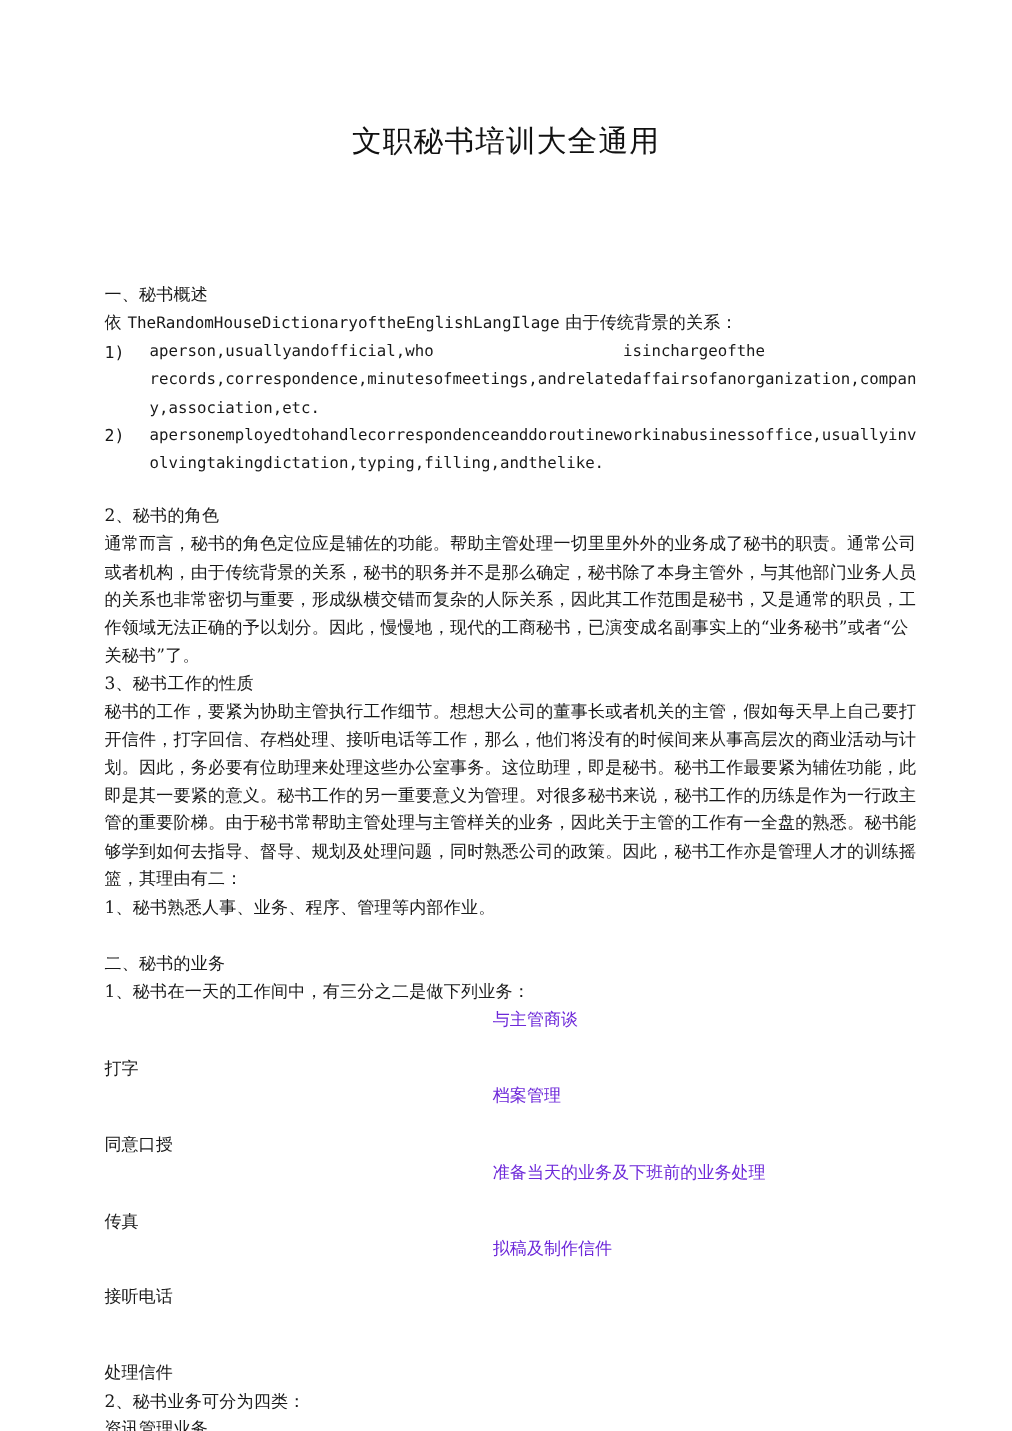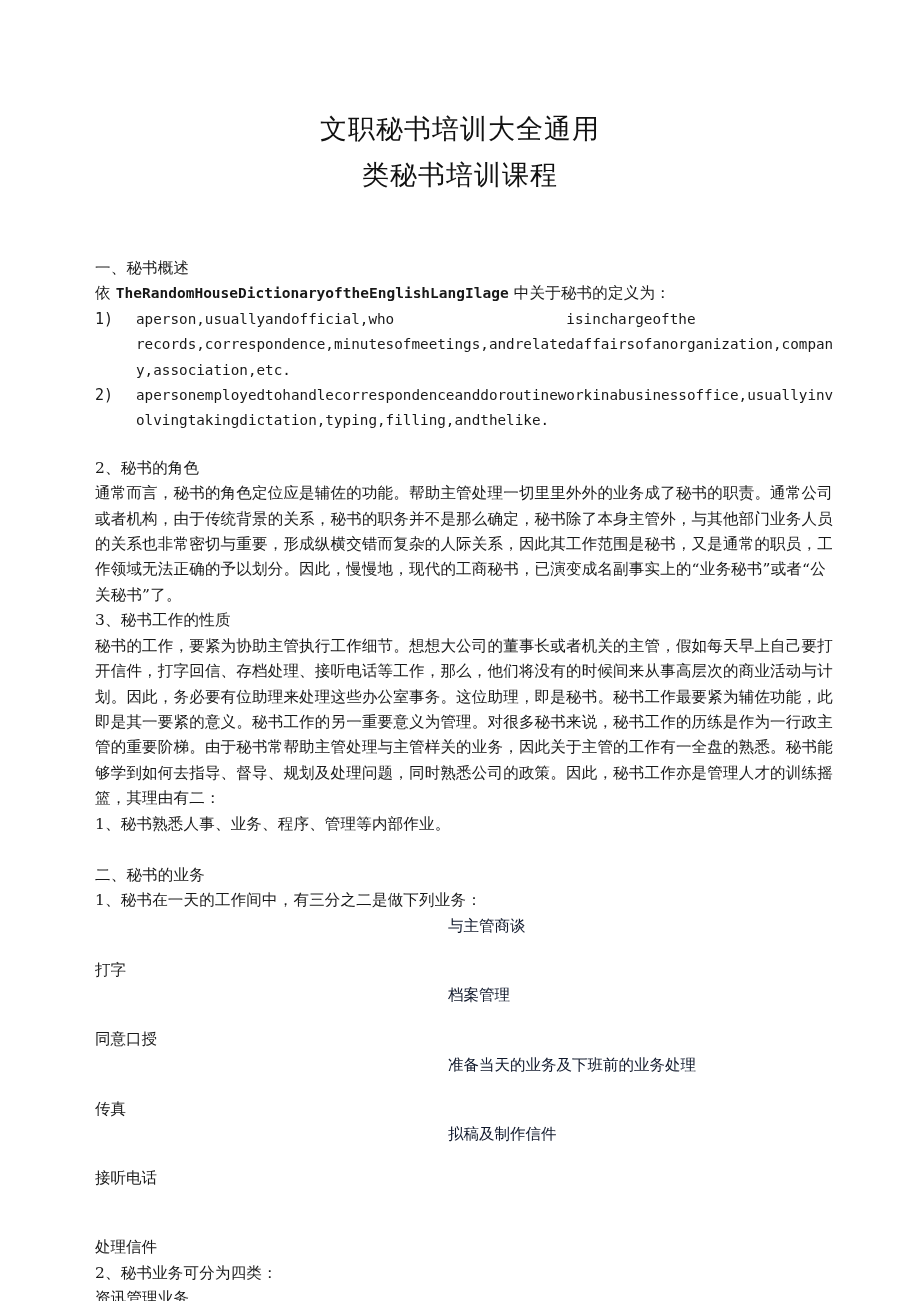--- a/index.html
+++ b/index.html
@@ -49,21 +49,20 @@
     color: #181818;
     white-space: pre-wrap;
     letter-spacing: 0.2px;
   }
 
   
   .mono {
     font-family: "DejaVu Sans Mono", "Liberation Mono", monospace;
     font-size: 14.5px;
     letter-spacing: 0px;
-    font-weight: bold;
   }
 
   .line.mixed {
     white-space: pre-wrap;
   }
 
   
   .en-list {
     margin: 0;
     padding: 0;
@@ -103,40 +102,39 @@
     width: 353px;
     flex: 0 0 353px;
     font-size: 15.5px;
     color: #181818;
     white-space: pre;
     margin-top: 44px;
   }
   .col-right {
     flex: 1 1 auto;
     font-size: 15.5px;
-    color: #0f172a;
+    color: #6d28d9;
     white-space: pre;
   }
 </style>
 </head>
 <body>
 
 <div class="page">
 
   <div class="title-block">
     <div class="doc-title-line">文职秘书培训大全通用</div>
-    <div class="doc-title-line">类秘书培训课程</div>
   </div>
 
   <div class="body-area">
 
     <div class="line">一、秘书概述</div>
 
 
-    <div class="line mixed"><span>依 </span><span class="mono">TheRandomHouseDictionaryoftheEnglishLangIlage</span><span> 中关于秘书的定义为：</span></div>
+    <div class="line mixed"><span>依 </span><span class="mono">TheRandomHouseDictionaryoftheEnglishLangIlage</span><span> 由于传统背景的关系：</span></div>
 
     <ul class="en-list">
       <li class="en-item">
         <span class="en-marker">1)</span>
         <span class="en-text">aperson,usuallyandofficial,who                    isinchargeofthe records,correspondence,minutesofmeetings,andrelatedaffairsofanorganization,company,association,etc.</span>
       </li>
       <li class="en-item">
         <span class="en-marker">2)</span>
         <span class="en-text">apersonemployedtohandlecorrespondenceanddoroutineworkinabusinessoffice,usuallyinvolvingtakingdictation,typing,filling,andthelike.</span>
       </li>

